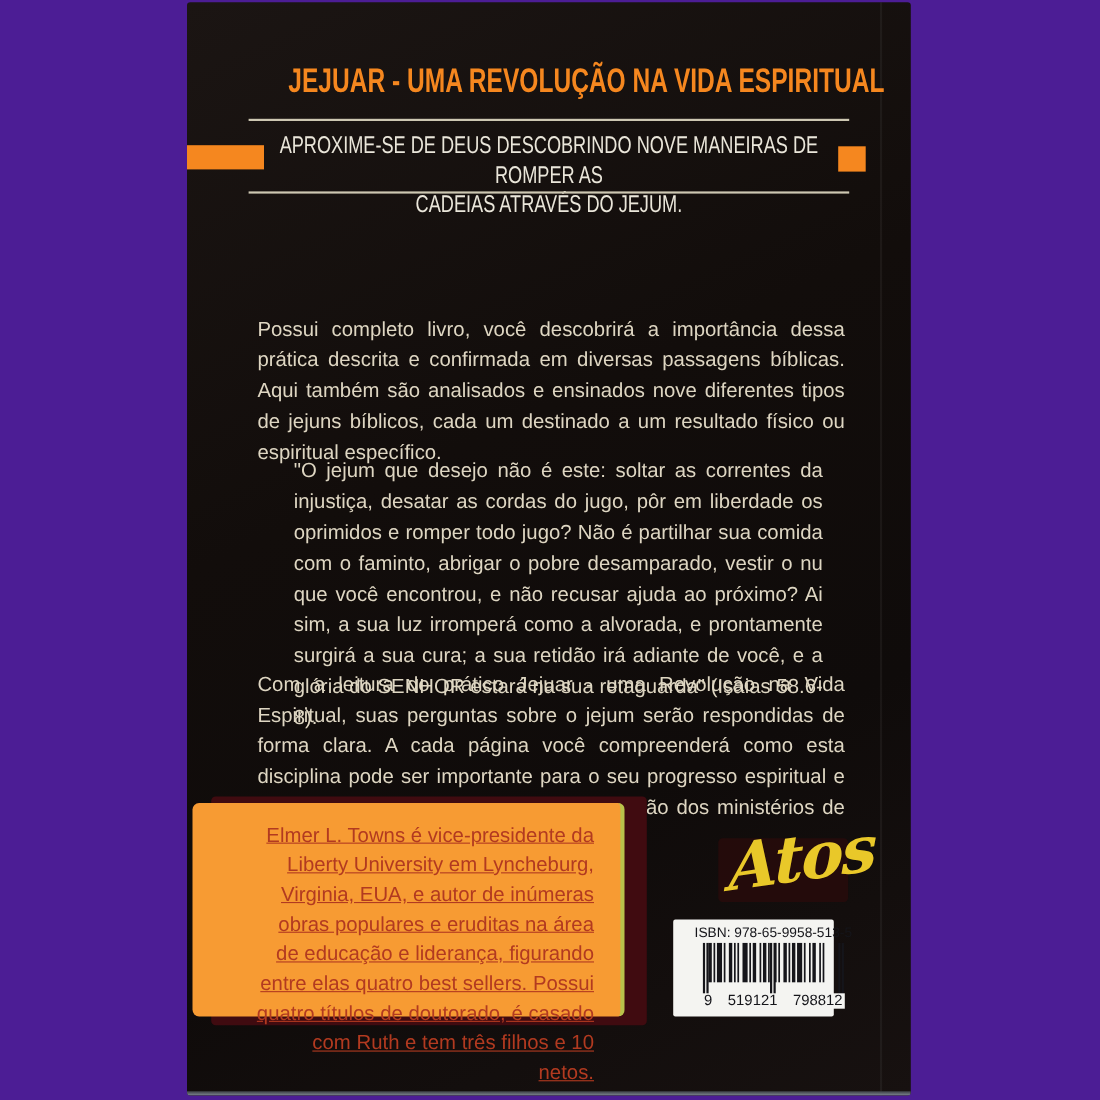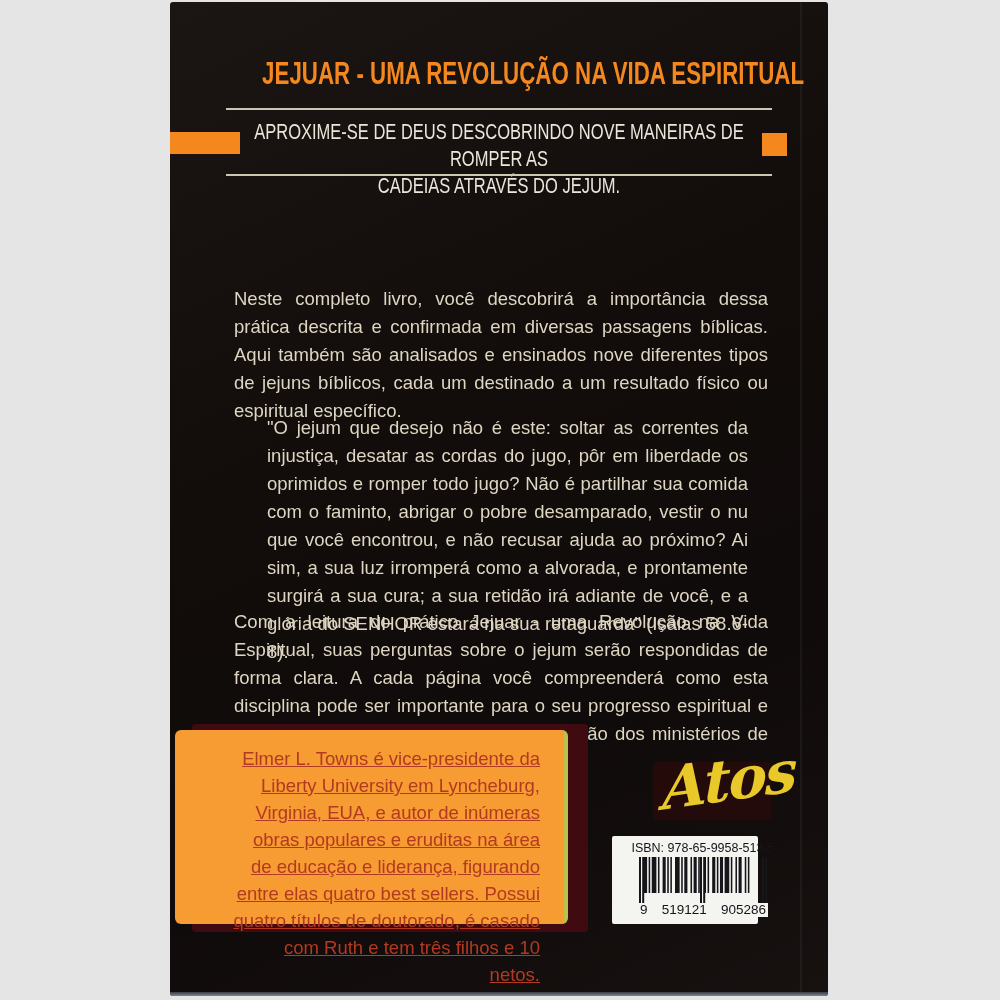--- a/index.html
+++ b/index.html
@@ -10,21 +10,21 @@
     --cream-text:#ded6c2;
     --subtitle-cream:#eae6da;
     --rule-cream:#cdc7b2;
     --logo-yellow:#e9c829;
     --shadow-maroon:#400b10;
     --edge-green:#b9c24a;
     --page-strip:#7f8792;
   }
   *{box-sizing:border-box;margin:0;padding:0;}
   html,body{width:1000px;height:1000px;background:#ffffff;font-family:"Liberation Sans",sans-serif;}
-  .stage{position:relative;width:1000px;height:1000px;background:#e5e5e5;overflow:hidden;}
+  .stage{position:relative;width:1000px;height:1000px;background:#4c1d95;overflow:hidden;}
 
   .book{
     position:absolute;left:170px;top:2px;width:658px;height:994px;
     background:linear-gradient(155deg,#1b1513 0%,#120d0b 40%,#0f0b0a 70%,#171110 100%);
     border-radius:3px;overflow:hidden;
   }
   .spine-fold{position:absolute;top:0;right:26px;width:2px;height:100%;background:rgba(255,255,255,0.05);}
   .page-strip{position:absolute;left:0;right:0;bottom:0;height:4px;background:linear-gradient(#3a3d42,var(--page-strip));}
 
   .title{
@@ -102,21 +102,21 @@
     <div class="rule rule-top"></div>
     <div class="subtitle">
       <div>APROXIME-SE DE DEUS DESCOBRINDO NOVE MANEIRAS DE ROMPER AS</div>
       <div>CADEIAS ATRAVÉS DO JEJUM.</div>
     </div>
     <div class="rule rule-bottom"></div>
 
     <div class="accent-bar-left"></div>
     <div class="accent-square-right"></div>
 
-    <div class="para para-2">Neste completo livro, você descobrirá a importância dessa prática descrita e confirmada em diversas passagens bíblicas. Aqui também são analisados e ensinados nove diferentes tipos de jejuns bíblicos, cada um destinado a um resultado físico ou espiritual específico.</div>
+    <div class="para para-2">Possui completo livro, você descobrirá a importância dessa prática descrita e confirmada em diversas passagens bíblicas. Aqui também são analisados e ensinados nove diferentes tipos de jejuns bíblicos, cada um destinado a um resultado físico ou espiritual específico.</div>
     <div class="para quote">"O jejum que desejo não é este: soltar as correntes da injustiça, desatar as cordas do jugo, pôr em liberdade os oprimidos e romper todo jugo? Não é partilhar sua comida com o faminto, abrigar o pobre desamparado, vestir o nu que você encontrou, e não recusar ajuda ao próximo? Ai sim, a sua luz irromperá como a alvorada, e prontamente surgirá a sua cura; a sua retidão irá adiante de você, e a glória do SENHOR estará na sua retaguarda" (Isaias 58.6-8).</div>
     <div class="para para-3">Com a leitura do prático Jejuar - uma Revolução na Vida Espiritual, suas perguntas sobre o jejum serão respondidas de forma clara. A cada página você compreenderá como esta disciplina pode ser importante para o seu progresso espiritual e o melhor caminho para renovar a motivação dos ministérios de oração e jejum da sua igreja.</div>
 
     <div class="author-shadow"></div>
     <div class="author-box">
       <div class="author-bio">Elmer L. Towns é vice-presidente da Liberty University em Lyncheburg, Virginia, EUA, e autor de inúmeras obras populares e eruditas na área de educação e liderança, figurando entre elas quatro best sellers. Possui quatro títulos de doutorado, é casado com Ruth e tem três filhos e 10 netos.</div>
     </div>
 
     <div class="publisher">
       <div class="publisher-blotch"></div>
@@ -154,20 +154,20 @@
             <rect x="3.00" y="0" width="2" height="50"></rect>
             <rect x="6.20" y="0" width="2" height="50"></rect>
             <rect x="64.00" y="0" width="2" height="50"></rect>
             <rect x="67.20" y="0" width="2" height="50"></rect>
             <rect x="126.00" y="0" width="2" height="50"></rect>
             <rect x="129.20" y="0" width="2" height="50"></rect>
           </svg>
         <div class="barcode-digits">
           <span>9</span>
           <span>519121</span>
-          <span>905286</span>
+          <span>798812</span>
         </div>
       </div>
     </div>
 
     <div class="page-strip"></div>
   </div>
 </div>
 
 </body></html>

